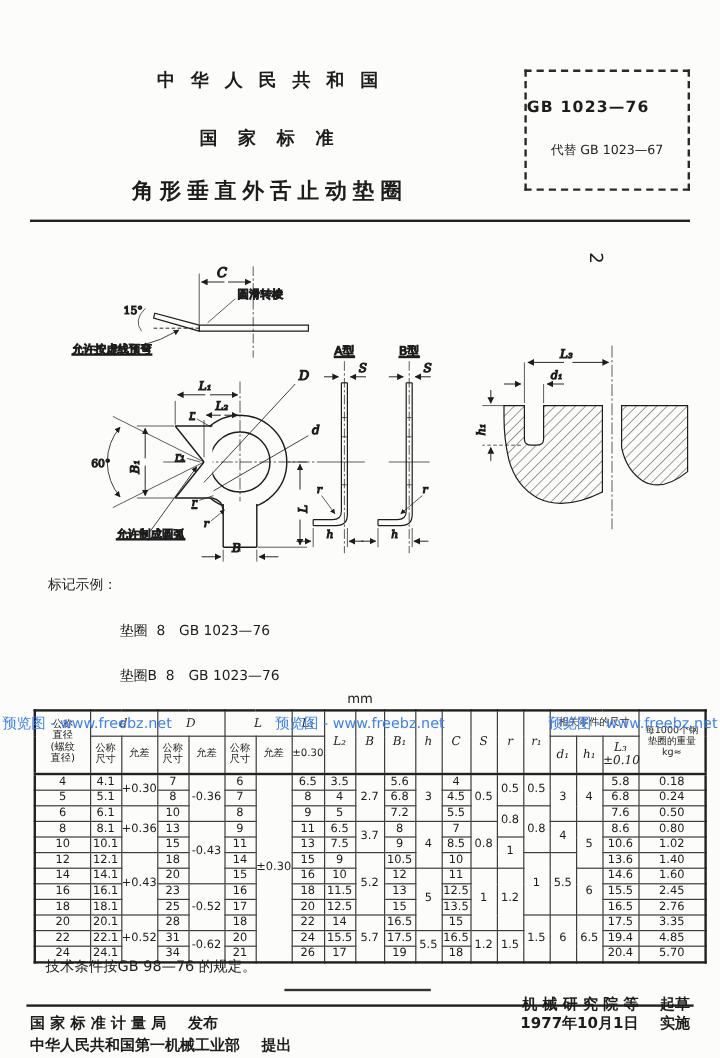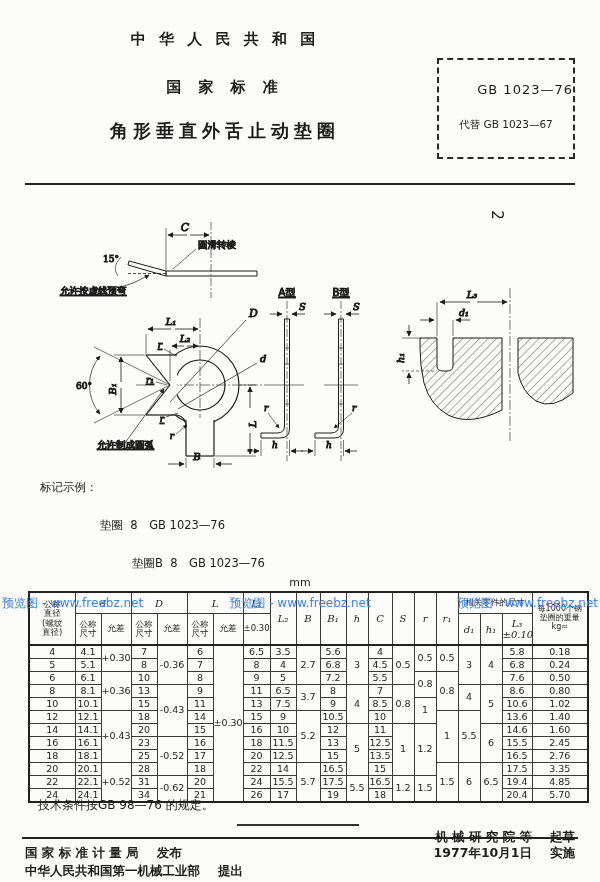--- a/index.html
+++ b/index.html
@@ -1,26 +1,26 @@
 <!DOCTYPE html>
 <html><head>
 <meta charset="utf-8">
 <style>
   html,body{margin:0;padding:0;background:#9a9a9a;}
   .page{position:relative;width:600px;height:882px;background:#fcfcfa;overflow:hidden;
         font-family:"DejaVu Sans","Liberation Sans",sans-serif;color:#1d1d1d;}
   .abs{position:absolute;}
   .ctr{text-align:center;}
-  .b{font-weight:bold;}
+  .b{font-weight:bold;margin-top:28px;}
   .hdr-block{left:0;top:0;width:450px;}
   .hdr-country{top:30px;font-size:15px;letter-spacing:4px;}
   .hdr-std{top:78px;font-size:15px;letter-spacing:6px;}
   .hdr-title{top:119px;font-size:18px;letter-spacing:5px;}
   .code-box{left:437px;top:58px;width:134px;height:97px;border:2px dashed #2a2a2a;}
-  .code-box .gb{position:absolute;top:22px;width:100%;text-align:right;font-size:13px;font-weight:normal;letter-spacing:1px;}
+  .code-box .gb{position:absolute;top:22px;width:100%;text-align:left;font-size:13px;font-weight:bold;letter-spacing:1px;}
   .code-box .rep{position:absolute;top:58px;width:100%;text-align:center;font-size:10.5px;}
   .rule1{left:25px;top:183px;width:550px;height:2px;background:#222;}
   .pagenum{left:492px;top:206px;font-size:15px;transform:rotate(90deg);transform-origin:center;}
   .mark{font-size:11.5px;white-space:nowrap;}
   .u{}
   .mm-label{left:0;top:576px;width:600px;text-align:center;font-size:11px;}
   .wm{left:0;top:595px;width:596px;padding:0 2px;display:flex;justify-content:space-between;
       font-size:12px;color:#3b82f6;z-index:5;pointer-events:none;}
   table.spec{position:absolute;left:28px;top:591px;width:561px;border-collapse:collapse;table-layout:fixed;
       font-size:9.5px;line-height:1.1;}
@@ -218,21 +218,21 @@
       <text x="472" y="100" font-size="10" text-anchor="middle">L₃</text>
       <text x="459" y="118" font-size="9.5">d₁</text>
       <text x="404" y="160" font-size="9.5" transform="rotate(-90 404 160)" text-anchor="middle">h₁</text>
     </g>
   </svg>
 
   <div class="abs mark" style="left:40px;top:480px;">标记示例：</div>
   <div class="abs mark" style="left:100px;top:518px;">
     <span class="u">垫圈</span>&nbsp;&nbsp;<span>8　GB 1023—76</span>
   </div>
-  <div class="abs mark" style="left:100px;top:556px;margin-left:32px;">
+  <div class="abs mark" style="left:100px;top:556px;">
     <span>垫圈B</span>&nbsp;&nbsp;<span>8　GB 1023—76</span>
   </div>
 
   <div class="abs mm-label">mm</div>
 
   <div class="abs wm">
     <span>预览图 - www.freebz.net</span>
     <span>预览图 - www.freebz.net</span>
     <span>预览图 - www.freebz.net</span>
   </div>

